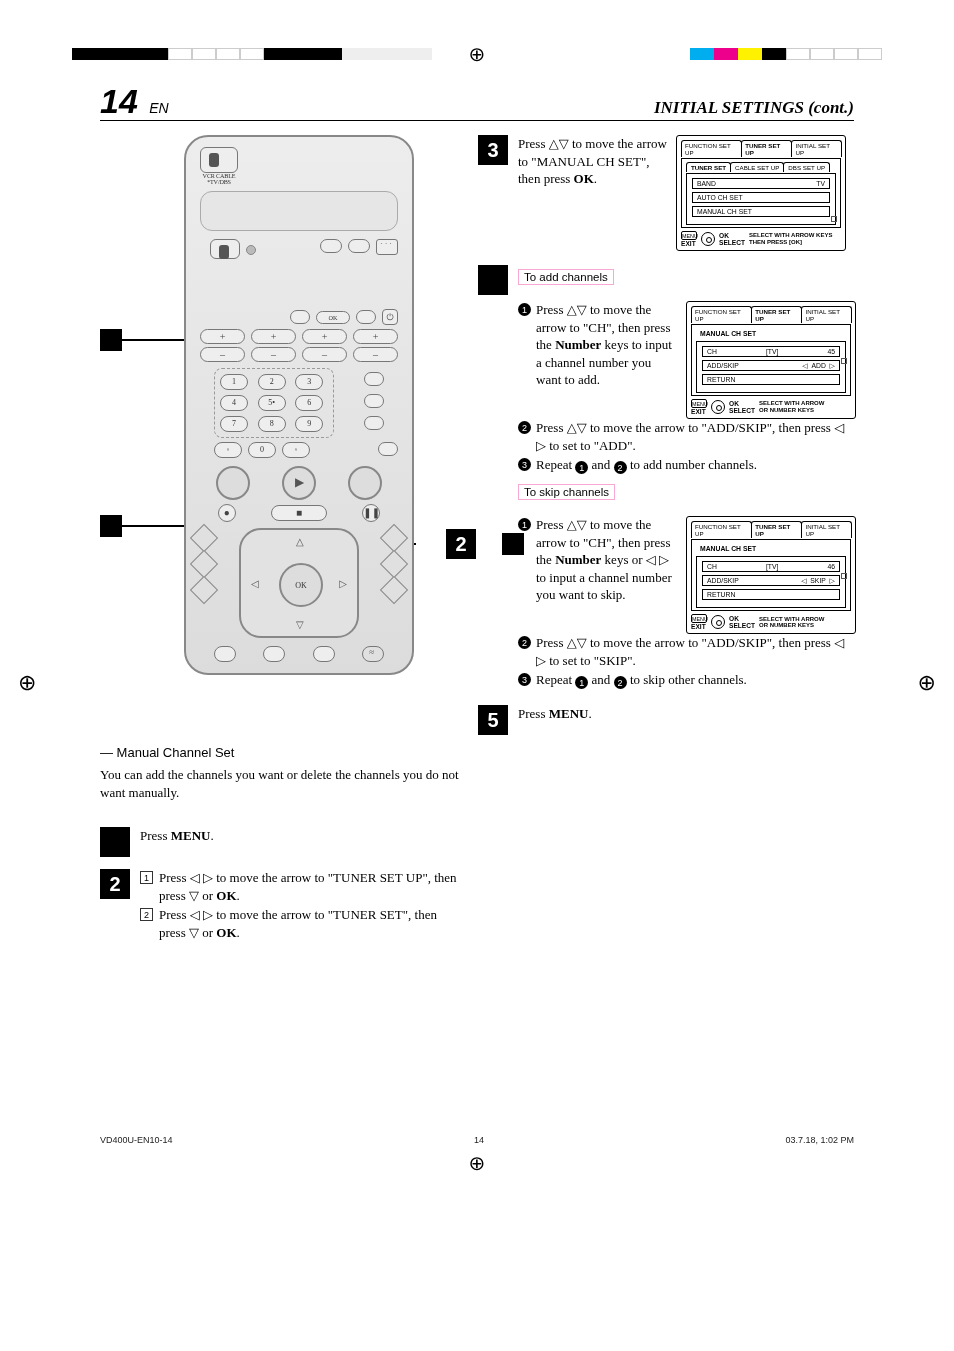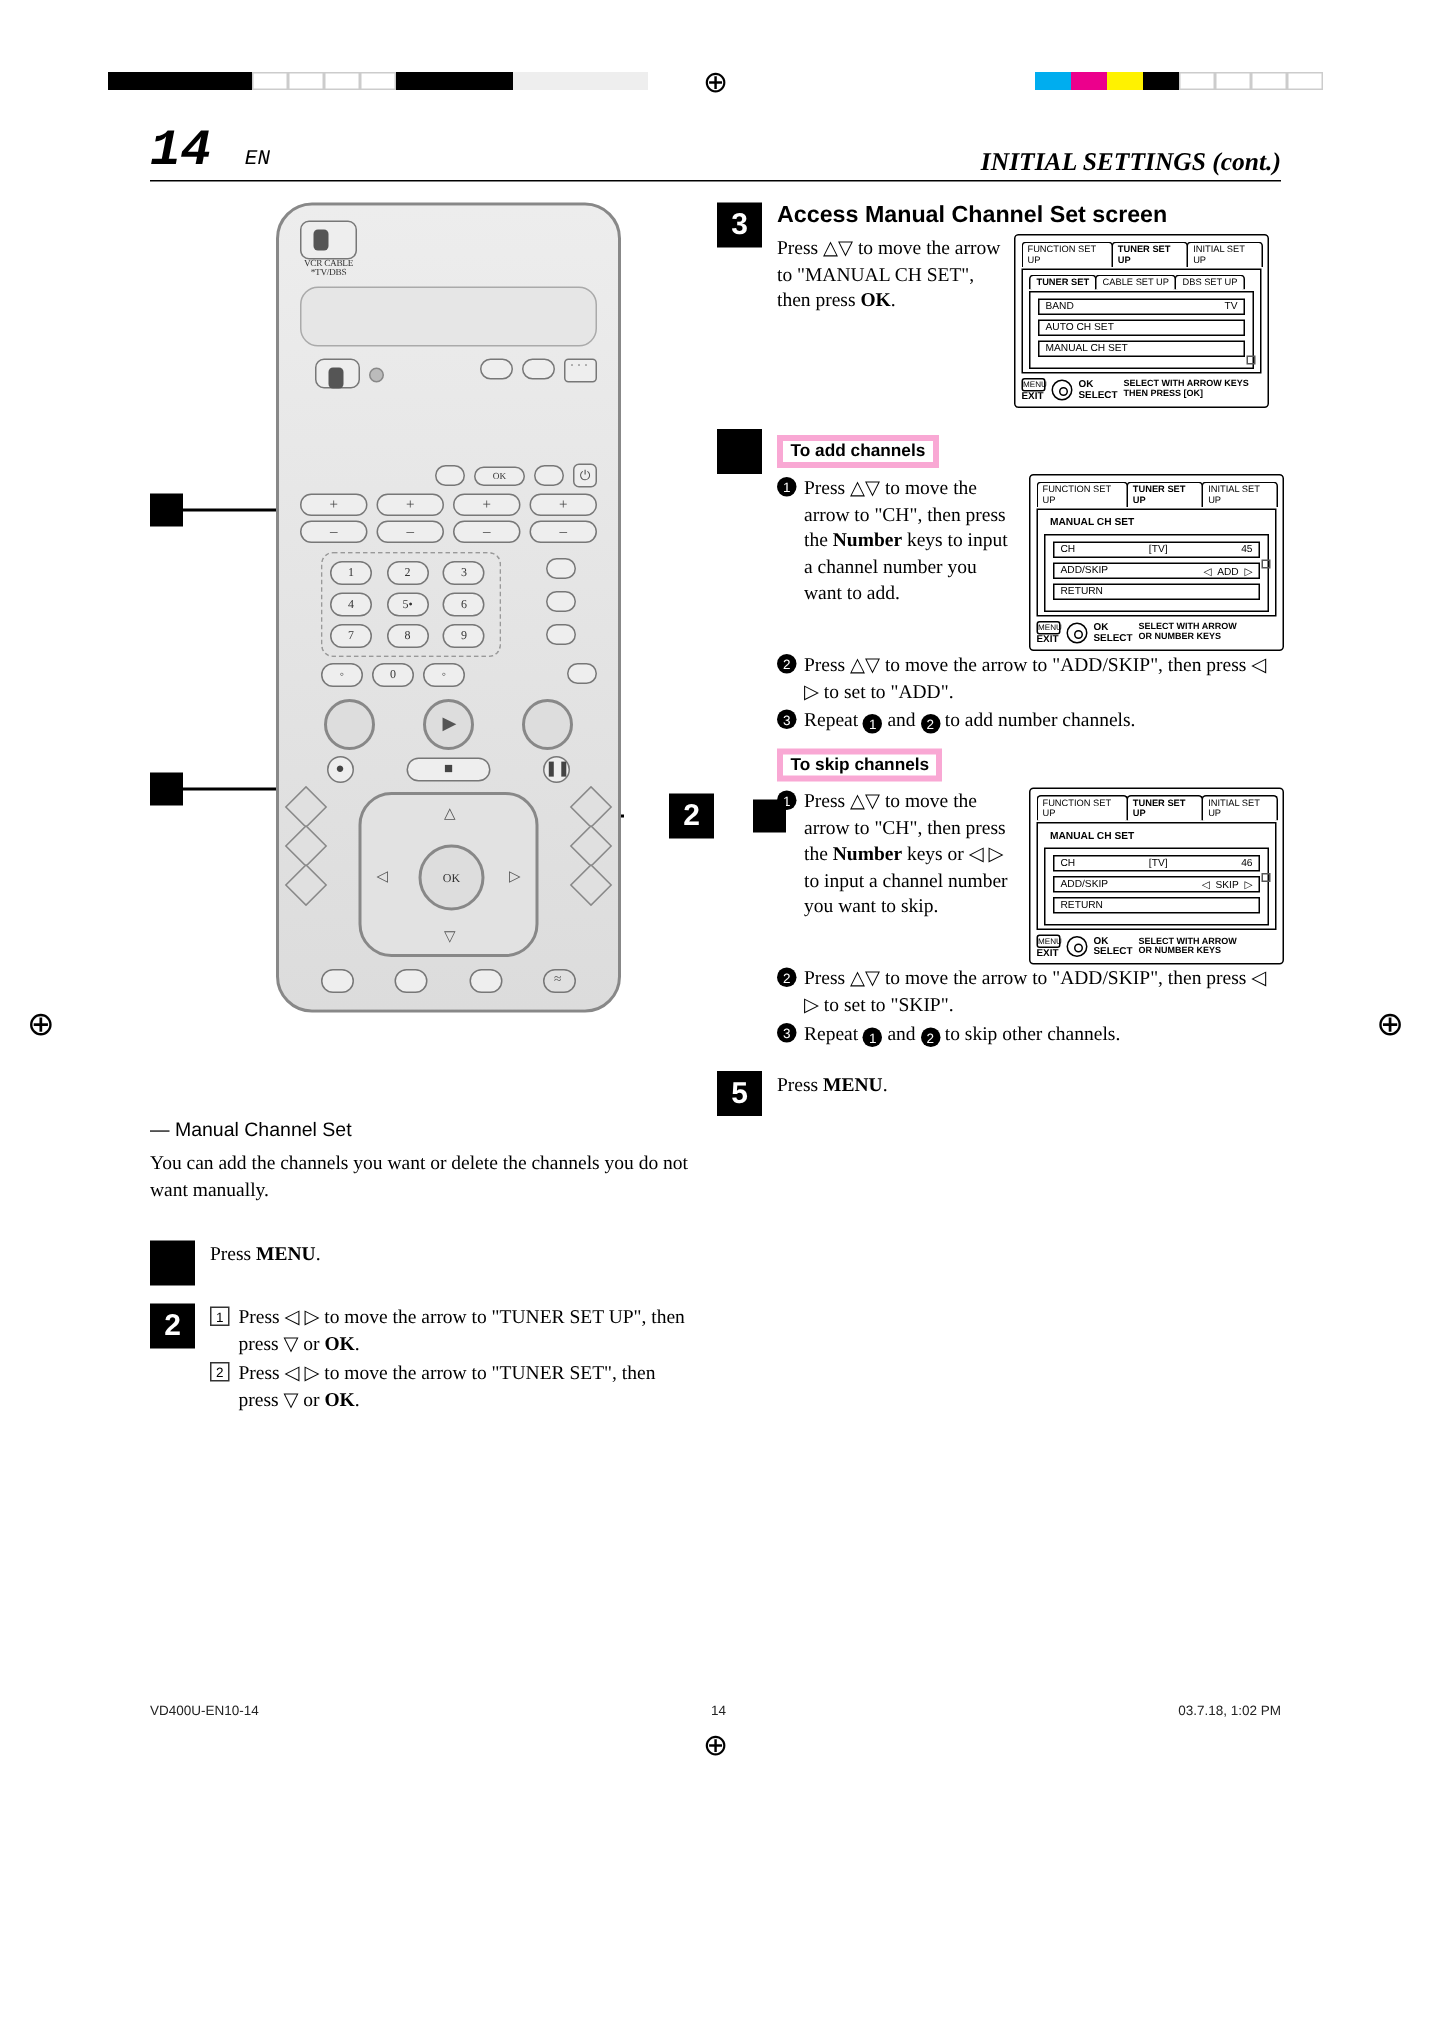--- a/index.html
+++ b/index.html
@@ -19,21 +19,21 @@
   .reg-bar::before { left: 72px; background: linear-gradient(to right,#000 0 25%,#000 25% 50%,#000 50% 75%,#eee 75% 100%); }
   .reg-left { position:absolute; top:48px; left:72px; display:flex; }
   .reg-left span { width:24px; height:12px; display:inline-block; }
   .reg-right { position:absolute; top:48px; right:72px; display:flex; }
   .reg-right span { width:24px; height:12px; display:inline-block; }
   .reg-target { position:absolute; top:42px; left:50%; transform:translateX(-50%); font-size:20px; }
 
   .page { padding: 18px 100px 0 100px; }
 
   .header { border-bottom: 1.5px solid #000; padding-bottom: 2px; margin-bottom: 14px; display:flex; align-items:flex-end; justify-content:space-between; }
-  .pgnum { font-family: Liberation Mono, monospace; font-style: italic; font-weight: bold; font-size: 34px; line-height: 1; }
+  .pgnum { font-family: Liberation Sans, sans-serif; font-style: italic; font-weight: bold; font-size: 34px; line-height: 1; }
   .pgnum .en { font-size: 14px; font-style: italic; font-weight: normal; margin-left:2px; }
   .section-title { font-family: Georgia, serif; font-style: italic; font-weight: bold; font-size: 17px; }
 
   .cols { display:flex; gap: 18px; }
   .left-col { width: 360px; flex:none; }
   .right-col { flex:1; }
 
   
   .remote-wrap { position:relative; height:610px; }
   .remote {
@@ -103,21 +103,21 @@
   .blackbox { width:30px; height:30px; background:#000; flex:none;}
   .step-body { flex:1; }
   .step-title { font-family: Arial, sans-serif; font-weight:bold; font-size:16px; margin-bottom:2px; }
   .step-text { font-family: Georgia, serif; font-size:13px; line-height:1.35;}
   .substep { display:flex; gap:6px; margin-bottom:2px;}
   .substep-num { width:13px; height:13px; border:1px solid #333; font-size:9px; text-align:center; line-height:12px; flex:none; font-family:Arial,sans-serif; margin-top:2px;}
 
   
   .rstep { display:flex; gap:10px; margin-bottom:14px; }
   .rtitle { font-family: Arial, sans-serif; font-weight:bold; font-size:15.5px; margin-bottom:3px; }
-  .sub-box { border:4px solid #f9a8d4; display:inline-block; padding:1px 5px; font-family:Arial,sans-serif; font-weight:bold; font-size:11.5px; margin:4px 0 4px 0;}
+  .sub-box { border:1px solid #f9a8d4; display:inline-block; padding:1px 5px; font-family:Arial,sans-serif; font-weight:normal; font-size:11.5px; margin:4px 0 16px 0;}
   .bullet { display:flex; gap:5px; margin-bottom:2px; font-family:Georgia,serif; font-size:13px; line-height:1.35;}
   .bnum { width:13px; height:13px; border-radius:50%; background:#000; color:#fff; font-size:9px; text-align:center; line-height:14px; font-family:Arial,sans-serif; flex:none; margin-top:2px;}
 
   
   .osd { border:1.2px solid #000; border-radius:3px; width:170px; padding:4px 4px 3px 4px; font-family:Arial,sans-serif; font-size:6.8px; background:#fff; flex:none;}
   .osd .tabs { display:flex; gap:0px; margin-bottom:2px;}
   .osd .tab { border:1px solid #000; border-bottom:none; border-top-left-radius:3px; border-top-right-radius:3px; padding:1px 3px; font-size:6.2px; margin-right:-1px; background:#fff; position:relative; z-index:1;}
   .osd .tab.active { font-weight:bold; z-index:3; }
   .osd .tab.back { z-index:0; }
   .osd .panel { border:1px solid #000; padding:3px 4px 2px 4px; margin-top:-1px; position:relative; z-index:2; background:#fff; min-height:46px;}
@@ -345,21 +345,20 @@
           </div>
         </div>
       </div>
     </div>
 
     <div class="right-col">
 
       <div class="rstep">
         <div class="stepnum">3</div>
         <div class="step-body">
-          <div class="rtitle">Access Manual Channel Set screen</div>
           <div class="note-row">
             <div class="step-text" style="width:150px">
               <span>Press △▽ to move the arrow to "MANUAL CH SET", then press </span><b>OK</b>.
             </div>
 
             <div class="osd">
               <div class="tabs">
                 <div class="tab back">FUNCTION SET UP</div>
                 <div class="tab active">TUNER SET UP</div>
                 <div class="tab back">INITIAL SET UP</div>

